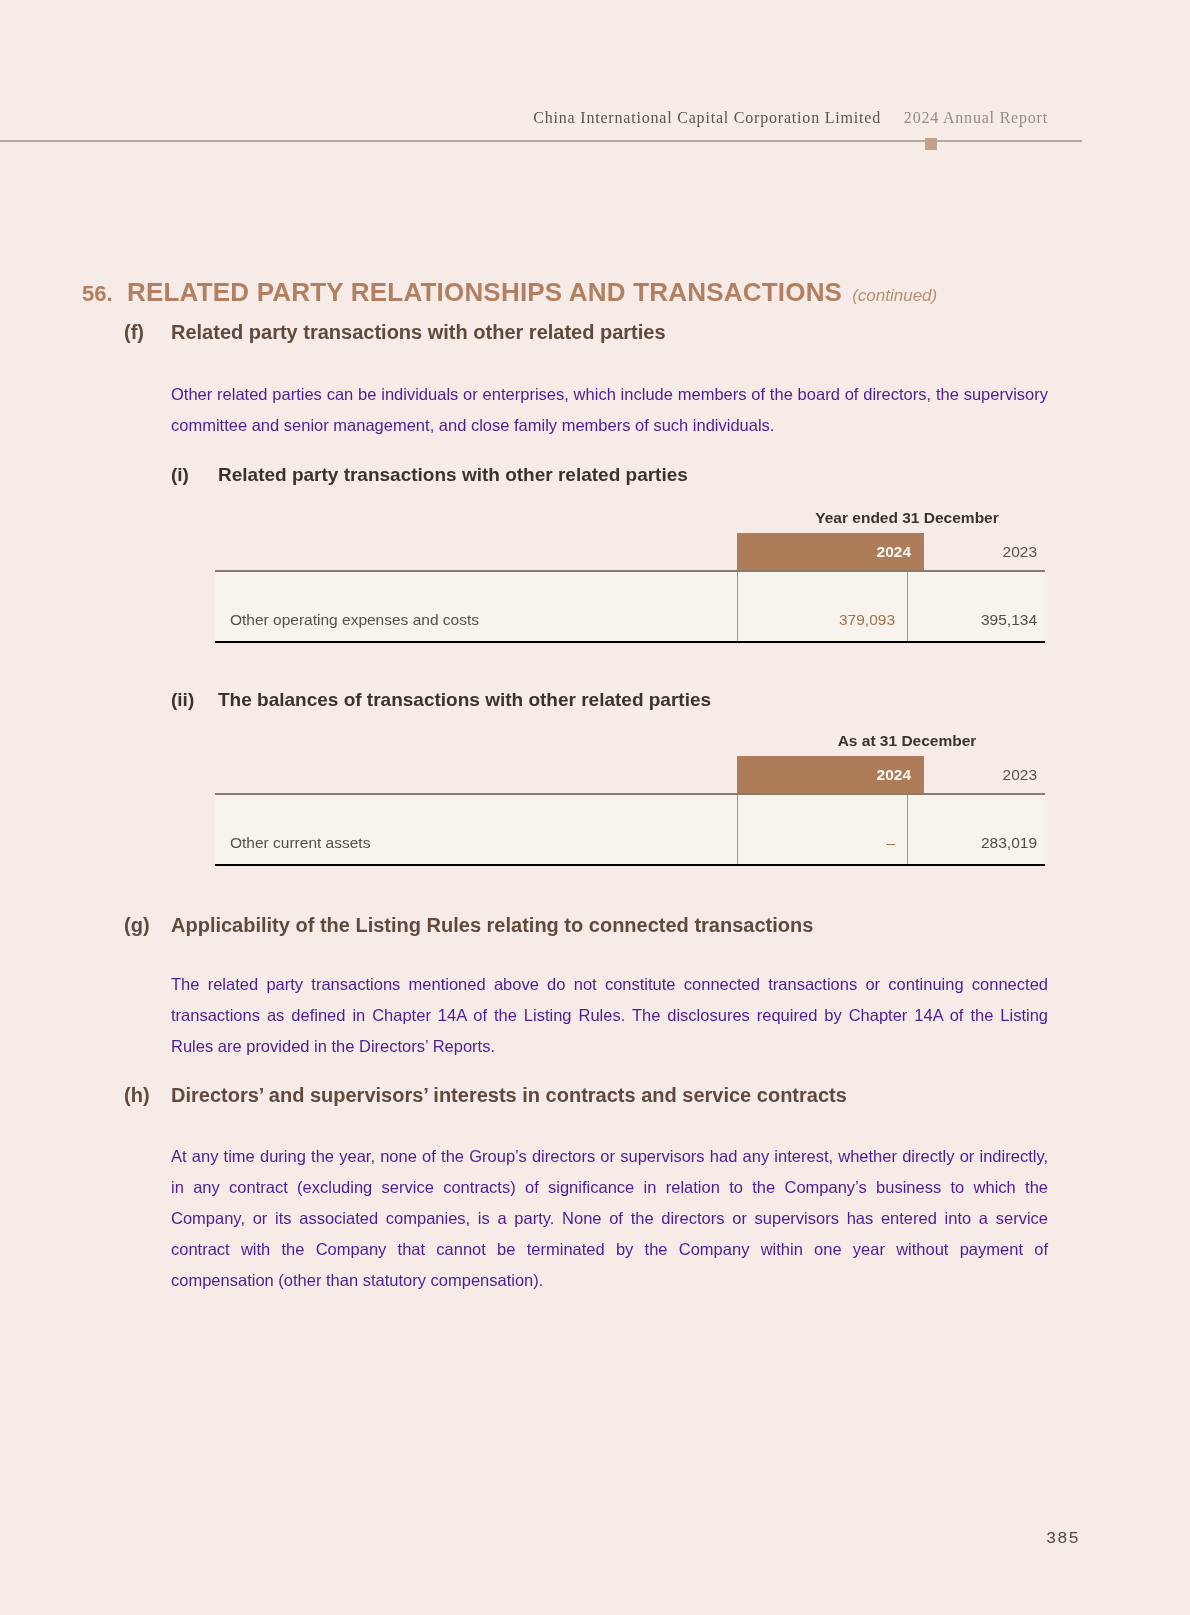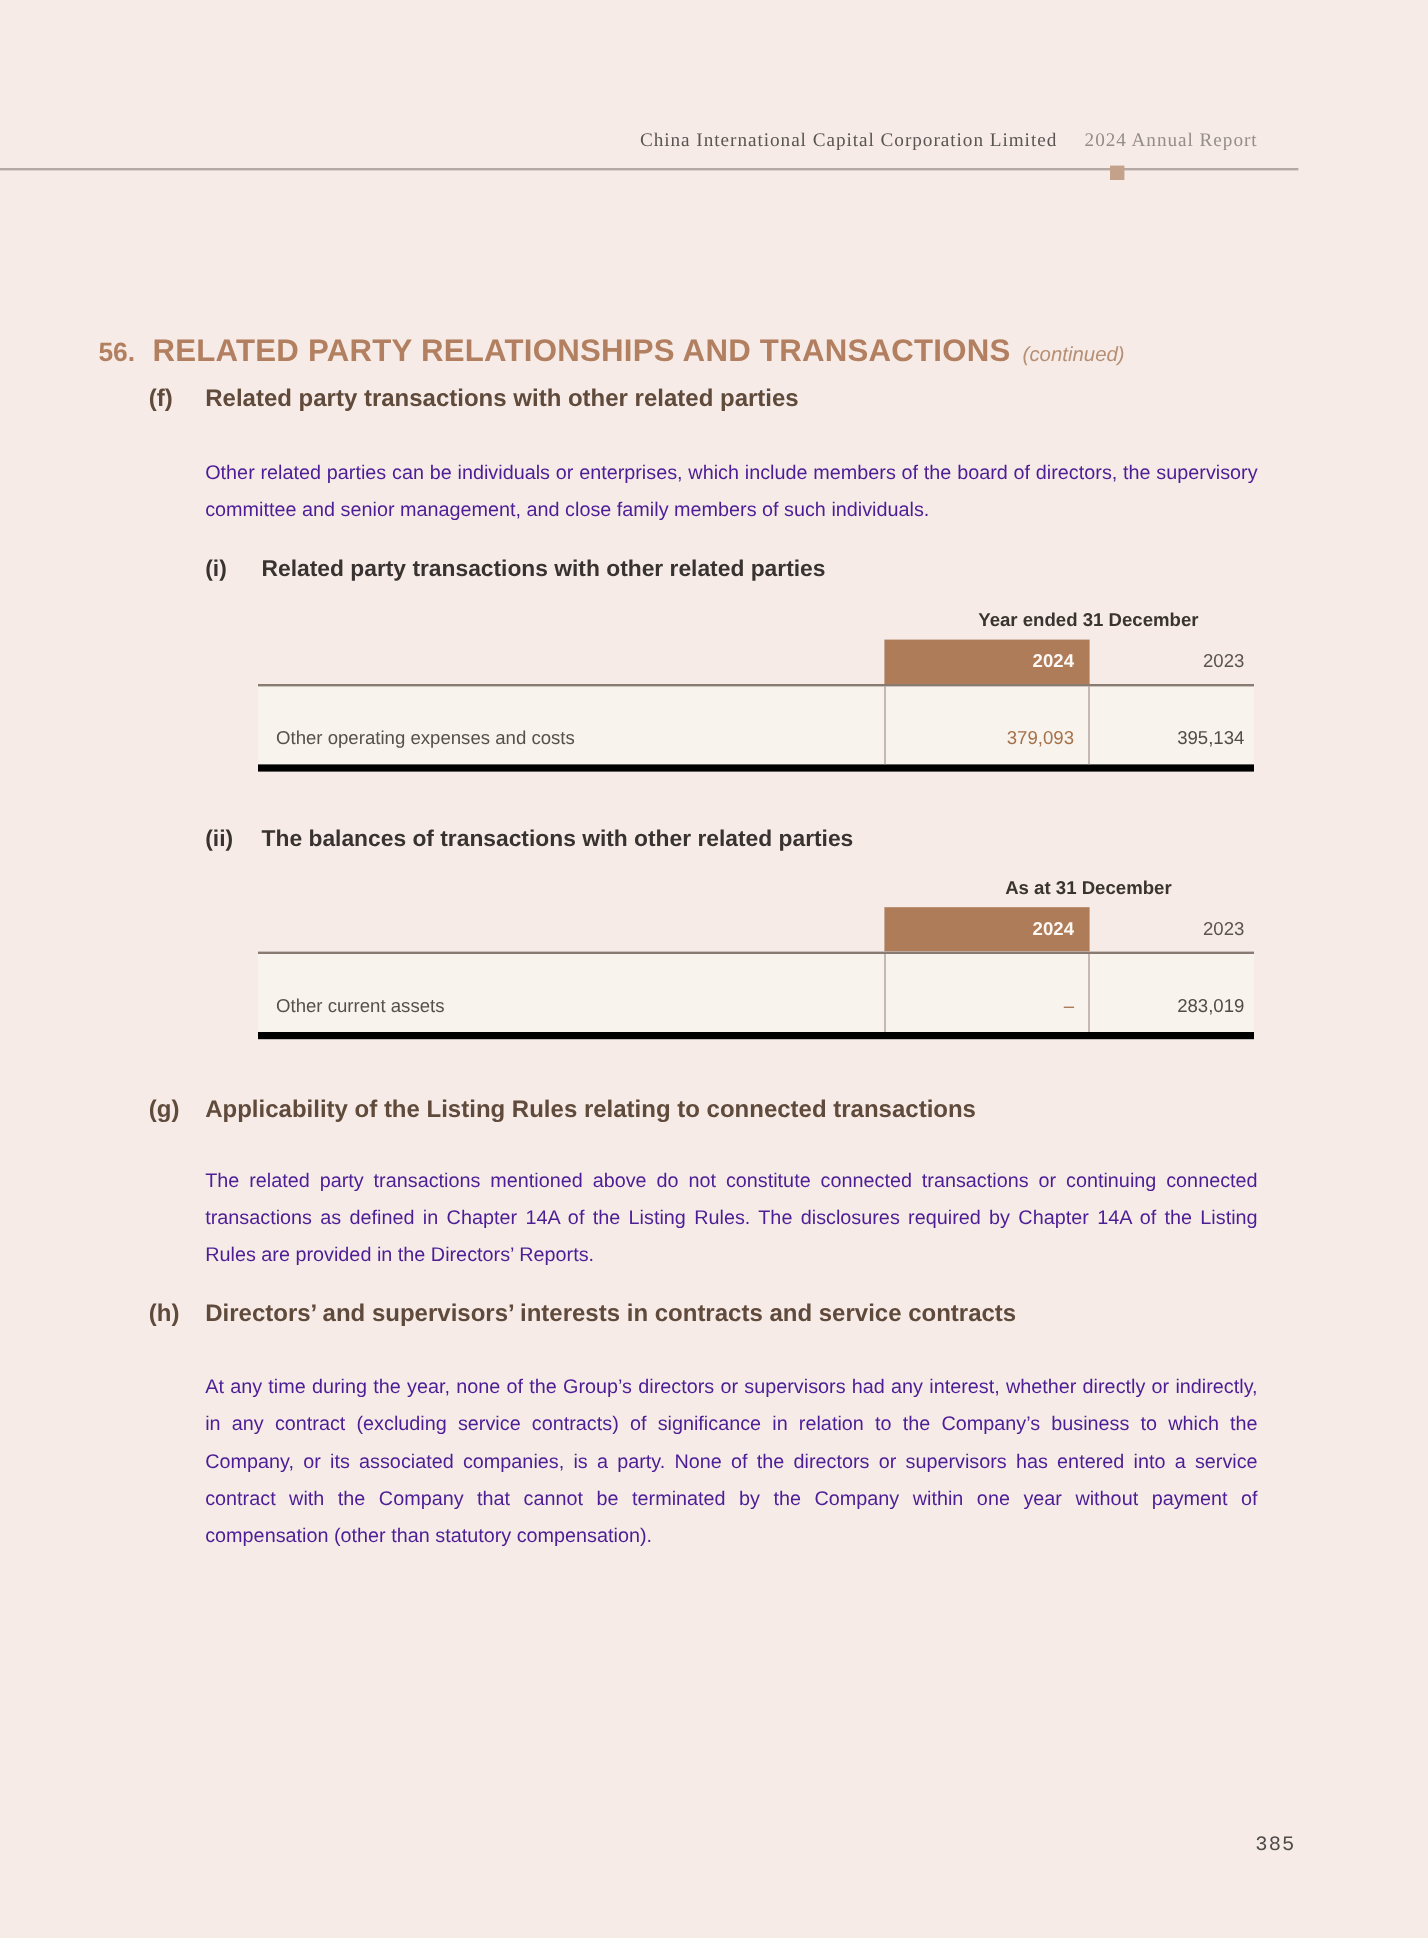--- a/index.html
+++ b/index.html
@@ -39,35 +39,35 @@
     text-align:justify;
   }
   
   .fin-table{position:absolute;left:215px;width:830px;height:134px;}
   .superhead{
     position:absolute;top:0;left:554px;width:276px;
     text-align:center;font-size:15.5px;font-weight:bold;color:#3a3430;white-space:nowrap;
   }
   .head-row{position:absolute;top:24px;left:0;width:830px;height:37px;}
   .cell-2024-head{
-    position:absolute;left:522px;width:171px;height:37px;
+    position:absolute;left:522px;width:187px;height:37px;
     background:#ae7c58;color:#fdf8f4;font-size:15.5px;font-weight:bold;
     display:flex;align-items:center;justify-content:flex-end;
     box-sizing:border-box;padding-right:13px;
   }
   .cell-2023-head{
     position:absolute;left:693px;width:137px;height:37px;
     color:#5a544e;font-size:15.5px;
     display:flex;align-items:center;justify-content:flex-end;
     box-sizing:border-box;padding-right:8px;
   }
   .body-row{
     position:absolute;top:61px;left:0;width:830px;height:73px;
     background:#f9f3ee;
-    border-top:2px solid #887c72;border-bottom:6px solid #000000;
+    border-top:2px solid #887c72;border-bottom:2px solid #000000;
     box-sizing:border-box;
   }
   .cell-label{
     position:absolute;left:0;bottom:0;width:522px;height:100%;
     color:#55504b;font-size:15.5px;
     display:flex;align-items:flex-end;
     box-sizing:border-box;padding:0 0 12px 15px;
   }
   .cell-2024{
     position:absolute;left:522px;width:171px;height:100%;

